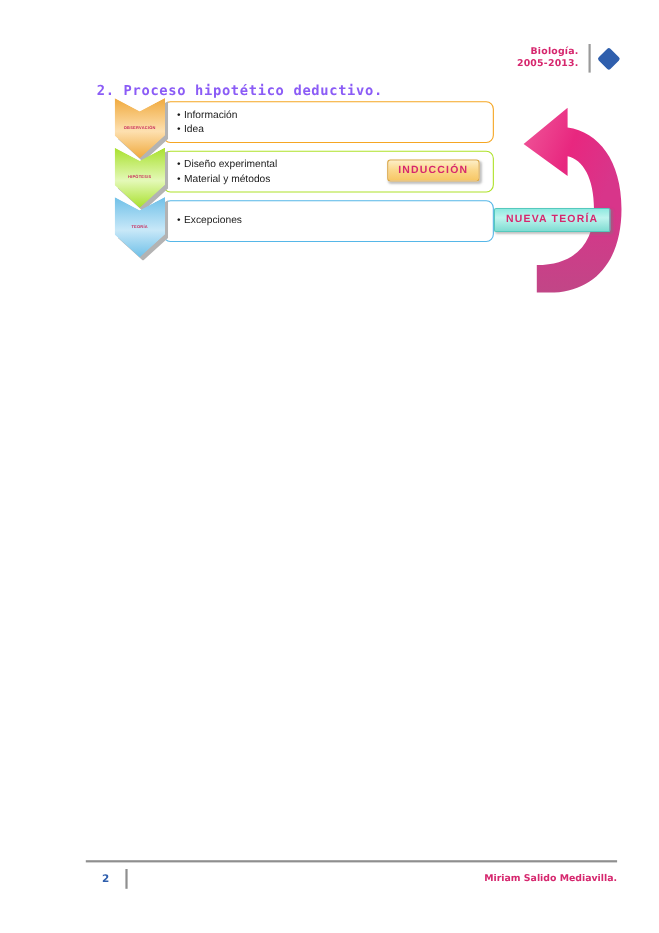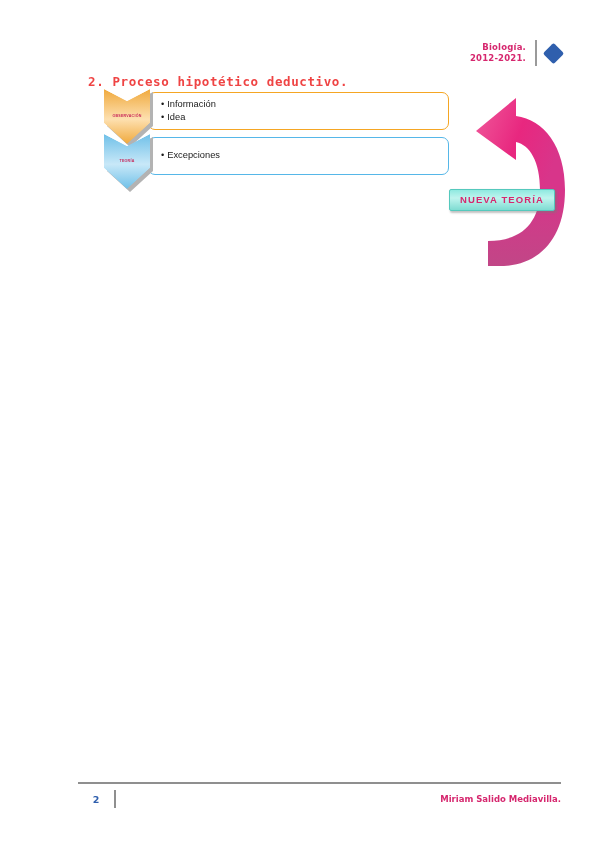--- a/index.html
+++ b/index.html
@@ -50,21 +50,21 @@
   }
 
   
   .doc-title {
     position: absolute;
     left: 88px;
     top: 74px;
     font-family: "DejaVu Sans Mono", monospace;
     font-size: 12.5px;
     font-weight: bold;
-    color: #ef4444;
+    color: #8b5cf6;
     letter-spacing: 0.6px;
     white-space: nowrap;
   }
 
   
   .diagram {
     position: absolute;
     left: 88px;
     top: 92px;
     width: 345px;
@@ -230,21 +230,21 @@
     color: #d6276e;
     white-space: nowrap;
   }
 </style>
 </head>
 <body>
 
 <div class="page-header">
   <div class="header-text">
     <div class="header-line">Biología.</div>
-    <div class="header-line">2012-2021.</div>
+    <div class="header-line">2005-2013.</div>
   </div>
   <div class="header-sep"></div>
   <div class="header-diamond"></div>
 </div>
 
 <div class="doc-title">2. Proceso hipotético deductivo.</div>
 
 <div class="diagram">
 
   <div class="proc-row">
@@ -253,20 +253,33 @@
       <div class="chevron-label">OBSERVACIÓN</div>
     </div>
     <div class="proc-box" style="--b-color:#f5a623;">
       <div class="bullets">
         <div><span class="dot">•</span><span>Información</span></div>
         <div><span class="dot">•</span><span>Idea</span></div>
       </div>
     </div>
   </div>
 
+  <div class="proc-row">
+    <div class="chevron-shadow"></div>
+    <div class="chevron" style="--c-light:#e4f9b8; --c-dark:#a8e02c;">
+      <div class="chevron-label">HIPÓTESIS</div>
+    </div>
+    <div class="proc-box" style="--b-color:#aee22a;">
+      <div class="bullets">
+        <div><span class="dot">•</span><span>Diseño experimental</span></div>
+        <div><span class="dot">•</span><span>Material y métodos</span></div>
+      </div>
+      <div class="tag-badge">INDUCCIÓN</div>
+    </div>
+  </div>
 
 
 
   <div class="proc-row">
     <div class="chevron-shadow"></div>
     <div class="chevron" style="--c-light:#c8e8f8; --c-dark:#6fc0e8;">
       <div class="chevron-label">TEORÍA</div>
     </div>
     <div class="proc-box" style="--b-color:#56b7e8;">
       <div class="bullets">

